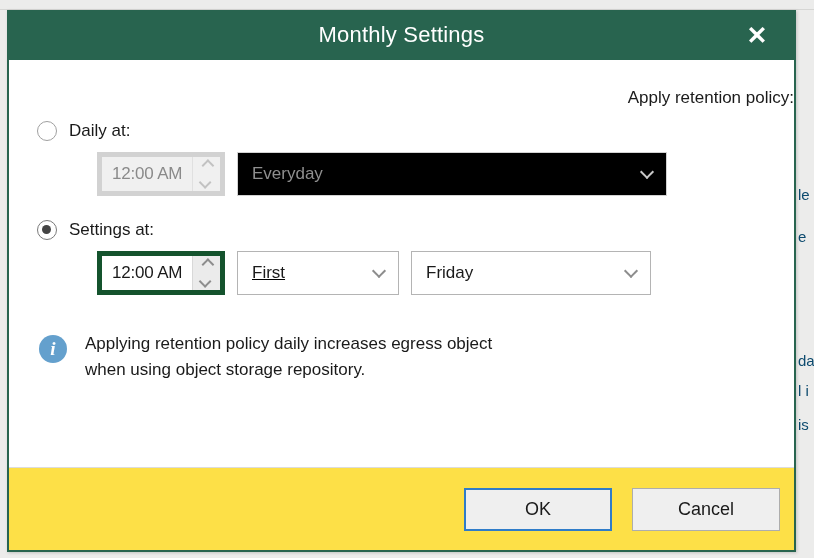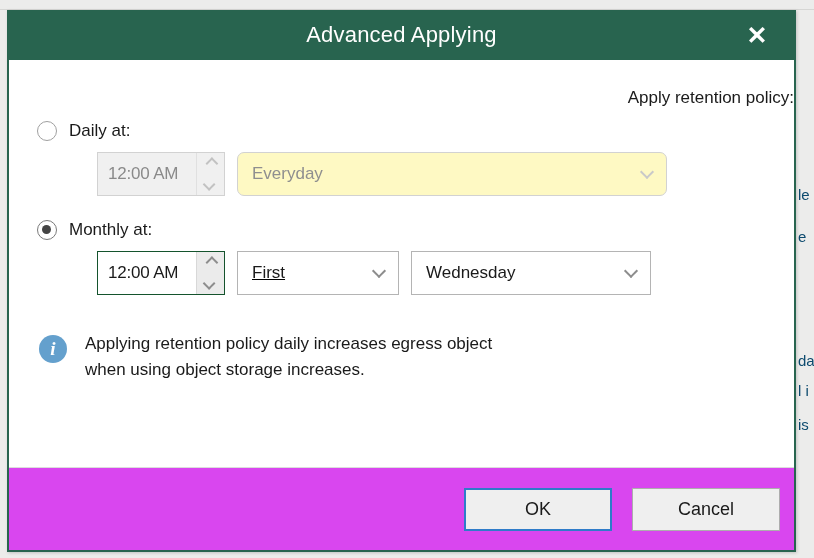--- a/index.html
+++ b/index.html
@@ -155,21 +155,21 @@
     margin-left: 88px;
     margin-top: 11px;
   }
 
   
   .spinner {
     display: flex;
     align-items: stretch;
     width: 128px;
     height: 44px;
-    border: 1px solid #14532d;
+    border: 5px solid #14532d;
     background: #ffffff;
   }
   .spinner.disabled {
     border-color: #d2d2d2;
     background: #f0f0f0;
   }
   .spinner-text {
     flex: 1 1 auto;
     display: flex;
     align-items: center;
@@ -216,23 +216,22 @@
     border: 1px solid #b4b4b4;
     background: #ffffff;
     display: flex;
     align-items: center;
     position: relative;
     margin-left: 12px;
     cursor: pointer;
   }
   .combo.disabled {
     border-color: #d2d2d2;
-    background: #fef9c3;
+    background: #000000;
     cursor: default;
-    border-radius: 7px;
   }
   .combo-text {
     padding-left: 14px;
     font-size: 17px;
     color: #1a1a1a;
     white-space: nowrap;
   }
   .combo.disabled .combo-text { color: #8f8f8f; }
   .combo-arrow {
     position: absolute;
@@ -278,21 +277,21 @@
     font-size: 17px;
     color: #1a1a1a;
     line-height: 1.55;
   }
 
   
   .footer {
     flex: 0 0 auto;
     height: 83px;
     border-top: 1px solid #dcdcdc;
-    background: #d946ef;
+    background: #fde047;
     display: flex;
     align-items: center;
     justify-content: flex-end;
     padding-right: 14px;
   }
   .btn {
     width: 148px;
     height: 43px;
     font-size: 18px;
     color: #1a1a1a;
@@ -320,21 +319,21 @@
     <div class="bg-right-text" style="top:186px;">le</div>
     <div class="bg-right-text" style="top:228px;">e</div>
     <div class="bg-right-text" style="top:352px;">da</div>
     <div class="bg-right-text" style="top:382px;">l i</div>
     <div class="bg-right-text" style="top:416px;">is</div>
   </div>
 
   <div class="dialog">
 
     <div class="titlebar">
-      <div class="title-text">Advanced Applying</div>
+      <div class="title-text">Monthly Settings</div>
       <div class="close-btn">✕</div>
     </div>
 
     <div class="body-area">
 
       <div class="field-label">Apply retention policy:</div>
 
       <div class="radio-row">
         <div class="radio"></div>
         <div class="radio-label">Daily at:</div>
@@ -353,50 +352,50 @@
           </div>
         </div>
         <div class="combo disabled w-daily">
           <span class="combo-text">Everyday</span>
           <span class="combo-arrow"></span>
         </div>
       </div>
 
       <div class="radio-row" style="margin-top:24px;">
         <div class="radio checked"></div>
-        <div class="radio-label">Monthly at:</div>
+        <div class="radio-label">Settings at:</div>
       </div>
 
       <div class="ctl-row">
         <div class="spinner">
           <div class="spinner-text">12:00 AM</div>
           <div class="spinner-btns">
             <div class="spin-up">
               <span class="chev up"></span>
             </div>
             <div class="spin-down">
               <span class="chev down"></span>
             </div>
           </div>
         </div>
         <div class="combo w-week">
           <span class="combo-text">First</span>
           <span class="combo-arrow"></span>
         </div>
         <div class="combo w-day">
-          <span class="combo-text">Wednesday</span>
+          <span class="combo-text">Friday</span>
           <span class="combo-arrow"></span>
         </div>
       </div>
 
       <div class="info-row">
         <div class="info-icon">i</div>
         <div class="info-text">
           <div>Applying retention policy daily increases egress object</div>
-          <div>when using object storage increases.</div>
+          <div>when using object storage repository.</div>
         </div>
       </div>
 
     </div>
 
     <div class="footer">
       <div class="btn primary">OK</div>
       <div class="btn">Cancel</div>
     </div>
 

